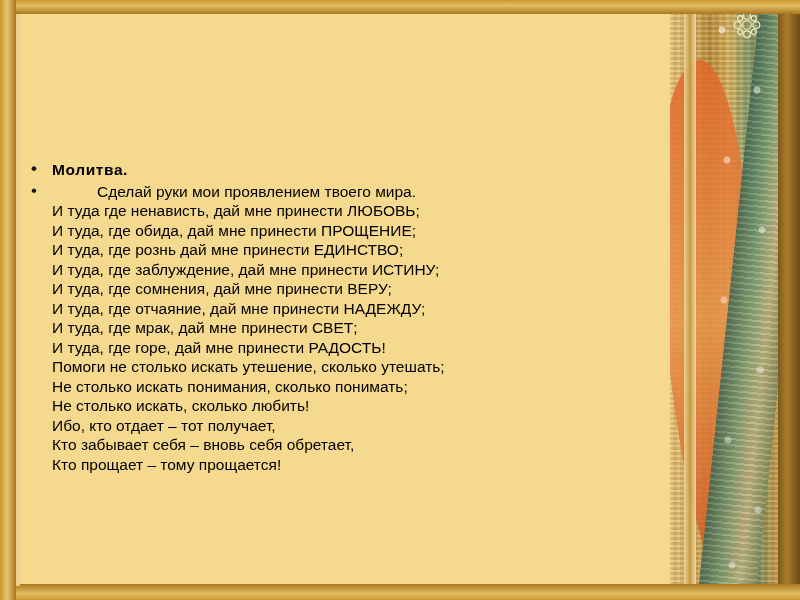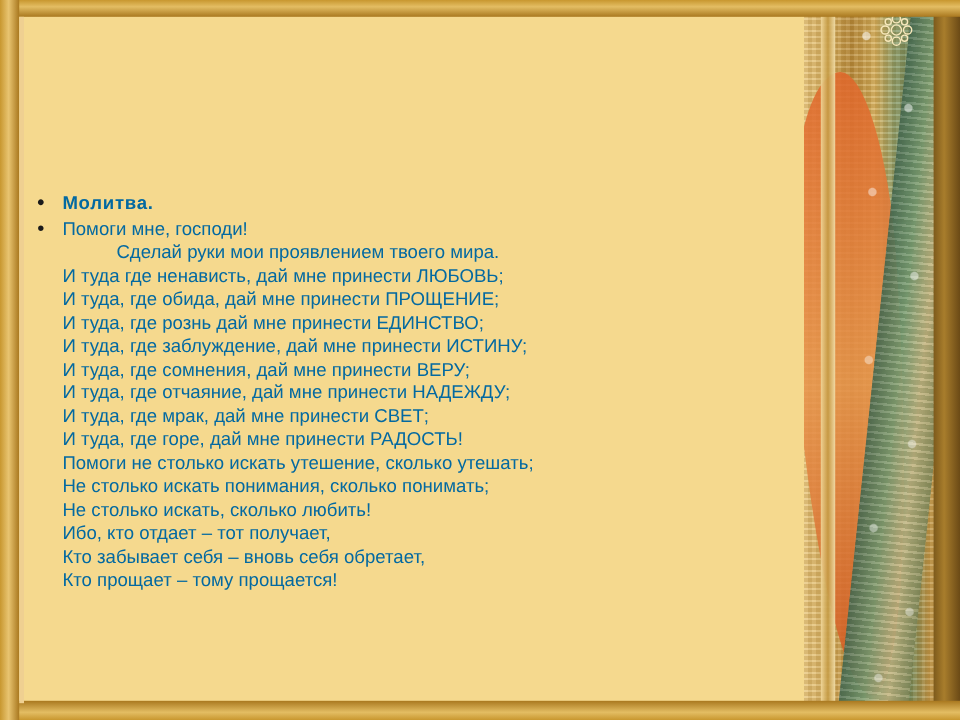--- a/index.html
+++ b/index.html
@@ -142,21 +142,21 @@
     width: 620px;
   }
   ul.bullets {
     list-style: none;
     margin: 0;
     padding: 0;
   }
   ul.bullets > li {
     position: relative;
     padding-left: 30px;
-    color: #0369a1;
+    color: #000000;
     font-size: 15.5px;
     line-height: 19.5px;
     margin-bottom: 2px;
   }
   ul.bullets > li::before {
     content: "\2022";
     position: absolute;
     left: 9px;
     top: -1px;
     font-size: 17px;
@@ -210,21 +210,20 @@
   <div class="frame-bottom"></div>
   <div class="frame-left"></div>
   <div class="frame-left-inner"></div>
 
   <div class="content">
     <ul class="bullets">
       <li class="title-item">
         <span>Молитва.</span>
       </li>
       <li>
-        <span class="first-line">Помоги мне, господи!</span>
         <span class="prayer-lines">Сделай руки мои проявлением твоего мира.
 И туда где ненависть, дай мне принести ЛЮБОВЬ;
 И туда, где обида, дай мне принести ПРОЩЕНИЕ;
 И туда, где рознь дай мне принести ЕДИНСТВО;
 И туда, где заблуждение, дай мне принести ИСТИНУ;
 И туда, где сомнения, дай мне принести ВЕРУ;
 И туда, где отчаяние, дай мне принести НАДЕЖДУ;
 И туда, где мрак, дай мне принести СВЕТ;
 И туда, где горе, дай мне принести РАДОСТЬ!
 Помоги не столько искать утешение, сколько утешать;

